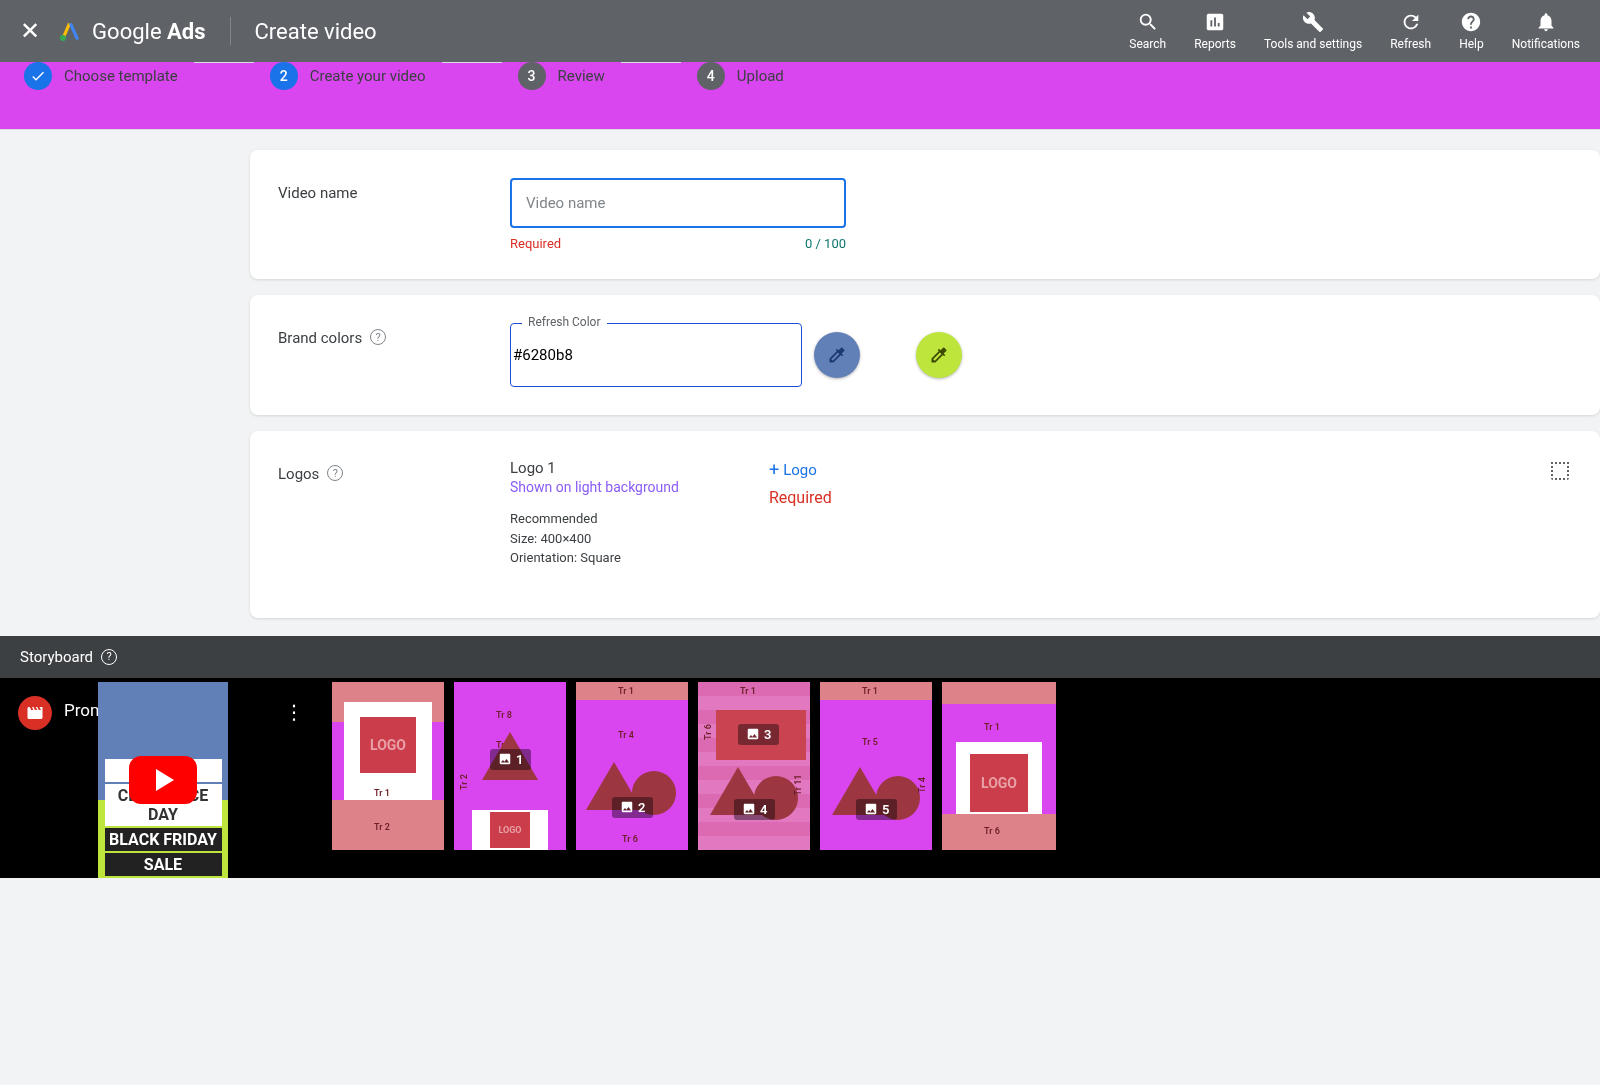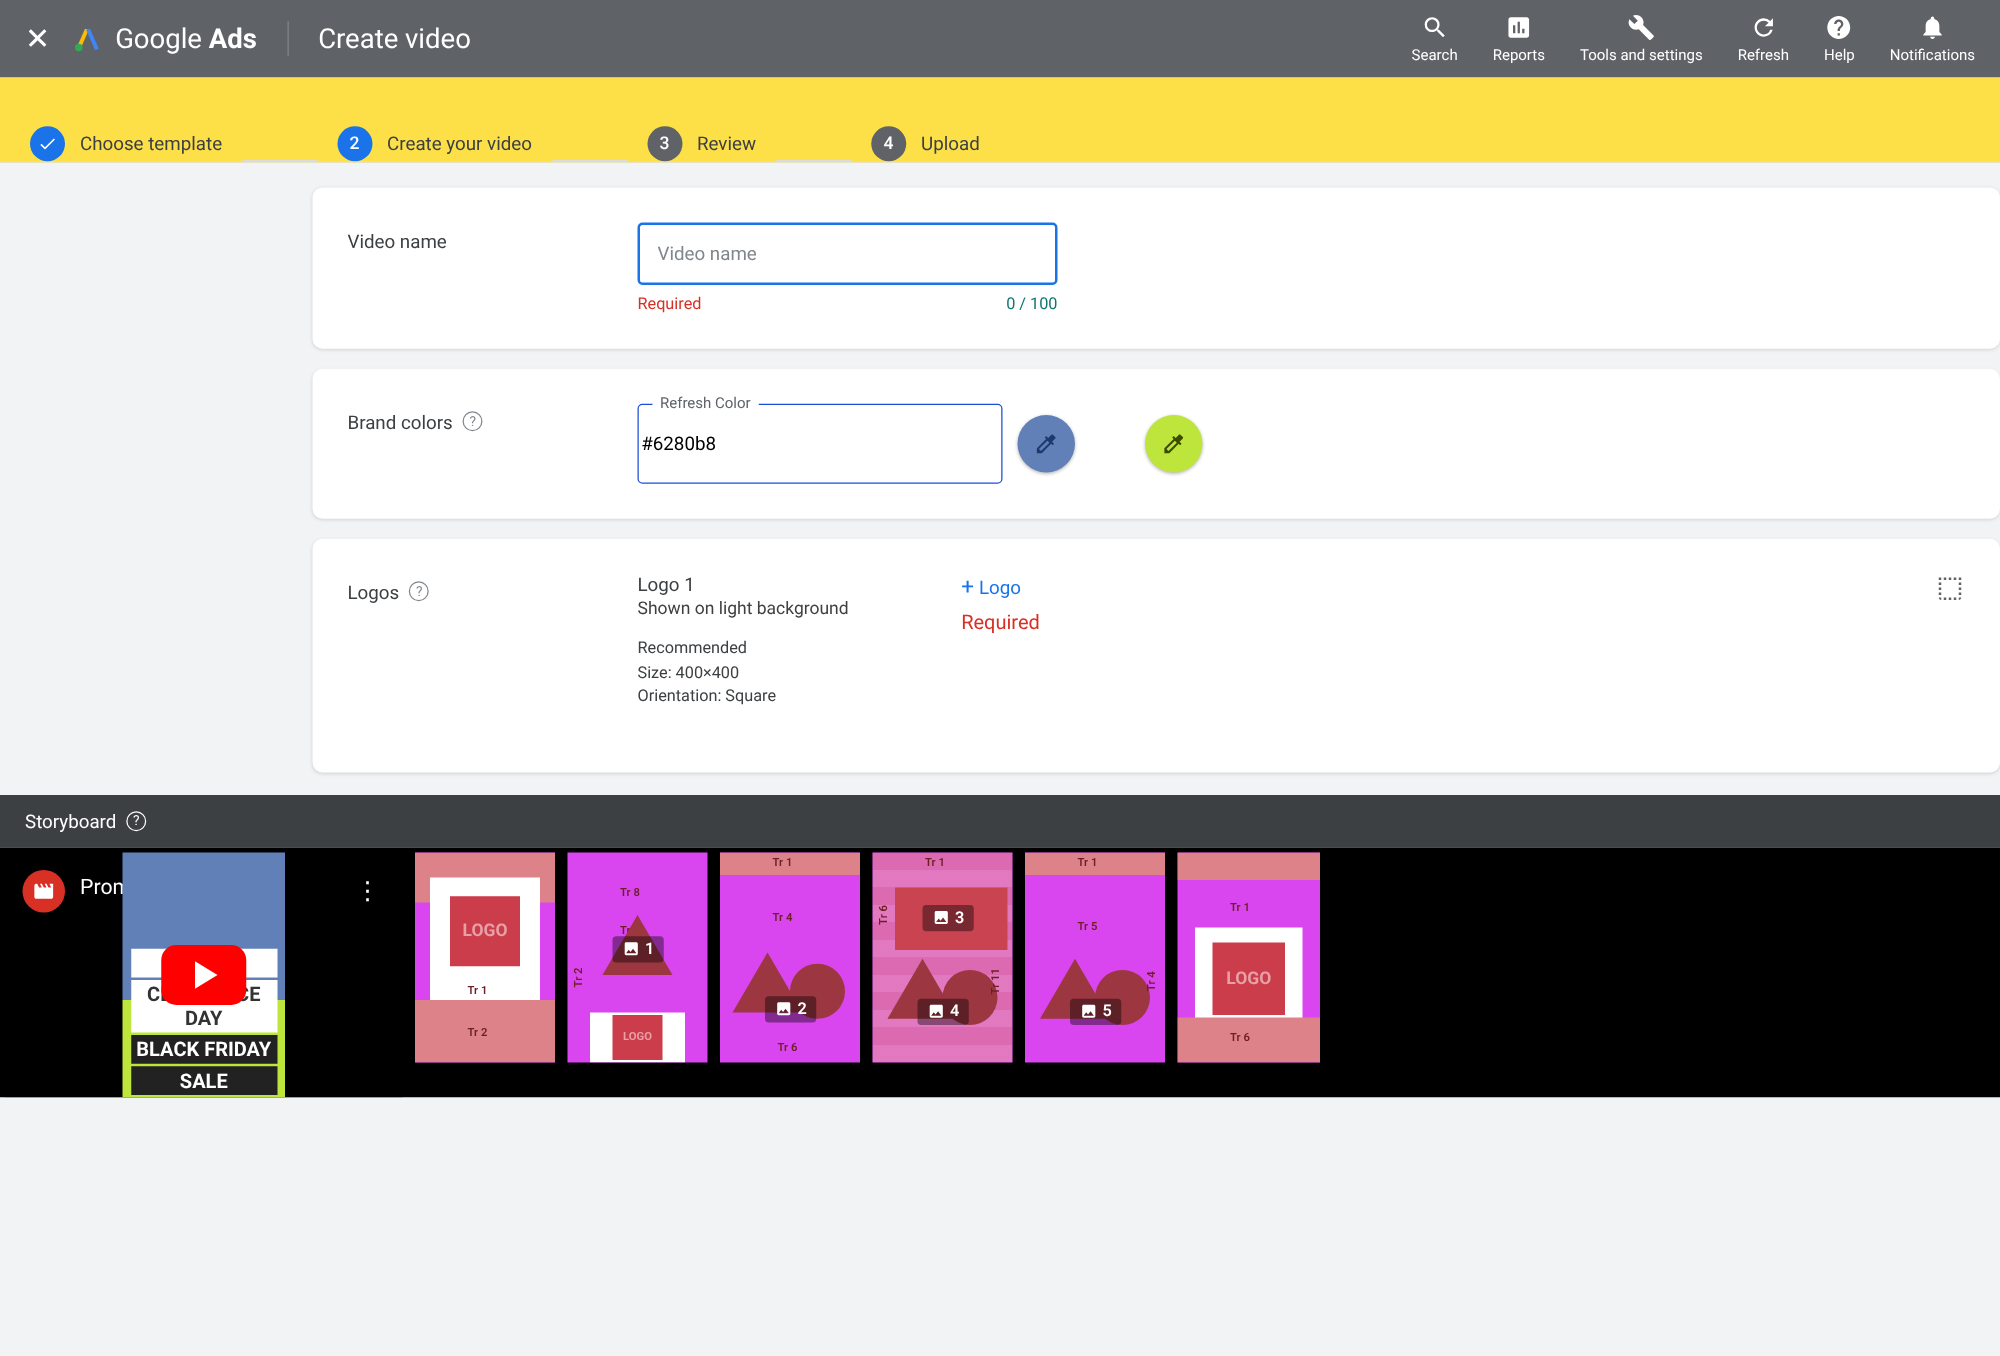--- a/index.html
+++ b/index.html
@@ -10,21 +10,21 @@
 .ga-logo{display:flex;align-items:center;gap:10px}
 .ga-icon{width:24px;height:24px;position:relative}
 .ga-icon svg{width:100%;height:100%}
 .ga-text{font-size:22px;font-weight:400}
 .ga-text b{font-weight:700}
 .vdiv{width:1px;height:28px;background:#80868b;margin:0 6px}
 .page-title{font-size:22px;font-weight:400}
 .topbar-right{margin-left:auto;display:flex;gap:28px;align-items:flex-start}
 .tb-item{display:flex;flex-direction:column;align-items:center;gap:4px;cursor:pointer;font-size:12px;text-align:center;line-height:1.2}
 .tb-item svg{width:22px;height:22px;fill:#fff}
-.stepper{background:#fde047;height:68px;display:flex;align-items:flex-end;padding:0 24px;border-bottom:1px solid #dadce0}
+.stepper{background:#d946ef;height:68px;display:flex;align-items:flex-start;padding:0 24px;border-bottom:1px solid #dadce0}
 .step{display:flex;align-items:center;gap:12px}
 .step-circle{width:28px;height:28px;border-radius:50%;background:#5f6368;color:#fff;display:flex;align-items:center;justify-content:center;font-size:14px;font-weight:500}
 .step-circle.done{background:#1a73e8}
 .step-circle.active{background:#1a73e8}
 .step-label{font-size:15px;color:#3c4043}
 .step-line{width:60px;height:1px;background:#dadce0;margin:0 16px}
 .content{padding:20px 0 0 250px}
 .card{background:#fff;border-radius:8px;box-shadow:0 1px 3px rgba(0,0,0,.12);padding:28px;margin-bottom:16px;display:flex;min-height:120px}
 .card-label{width:232px;font-size:15px;color:#3c4043;display:flex;align-items:flex-start;gap:8px;padding-top:6px}
 .help-ic{width:16px;height:16px;border:1.5px solid #80868b;border-radius:50%;display:inline-flex;align-items:center;justify-content:center;font-size:11px;color:#80868b;cursor:pointer}
@@ -38,21 +38,21 @@
 .color-row{display:flex;gap:56px}
 .color-group{display:flex;align-items:center;gap:12px}
 .color-field{position:relative;width:292px}
 .float-label{position:absolute;top:-8px;left:12px;background:#fff;padding:0 6px;font-size:12px;color:#5f6368}
 .color-input{width:100%;height:64px;border:1px solid #1d4ed8;border-radius:4px;padding:0 2px;font-size:15px;outline:none}
 .swatch{width:46px;height:46px;border-radius:50%;display:flex;align-items:center;justify-content:center;cursor:pointer;box-shadow:0 1px 3px rgba(0,0,0,.3)}
 .swatch svg{width:20px;height:20px}
 .logos-body{display:flex;gap:90px;align-items:flex-start}
 .logo-info{font-size:14px;color:#3c4043}
 .logo-info .title{font-size:15px;margin-bottom:2px}
-.logo-info .sub{color:#404040;font-size:14px;margin-bottom:14px}
+.logo-info .sub{color:#8b5cf6;font-size:14px;margin-bottom:14px}
 .logo-info .rec{color:#3c4043;font-size:13px;line-height:1.5}
 .add-logo{display:flex;flex-direction:column;gap:8px}
 .add-logo-btn{color:#1a73e8;font-size:15px;cursor:pointer;display:flex;align-items:center;gap:4px}
 .crop-ic{margin-left:auto;cursor:pointer}
 .crop-ic svg{width:24px;height:24px;fill:#5f6368}
 .storyboard-bar{background:#3c4043;color:#fff;padding:12px 20px;font-size:15px;display:flex;align-items:center;gap:8px;margin-top:18px}
 .storyboard-bar .help-ic{border-color:#fff;color:#fff}
 .sb-strip{background:#000;height:200px;display:flex;gap:10px;padding:4px 4px 0 4px;overflow:hidden}
 .sb-preview{width:318px;height:196px;background:#000;display:flex;align-items:center;position:relative;flex-shrink:0}
 .sb-phone{width:130px;height:196px;background:linear-gradient(#6280b8 60%,#bde53c 60%);margin-left:94px;position:relative;display:flex;flex-direction:column;align-items:center;justify-content:flex-end}

